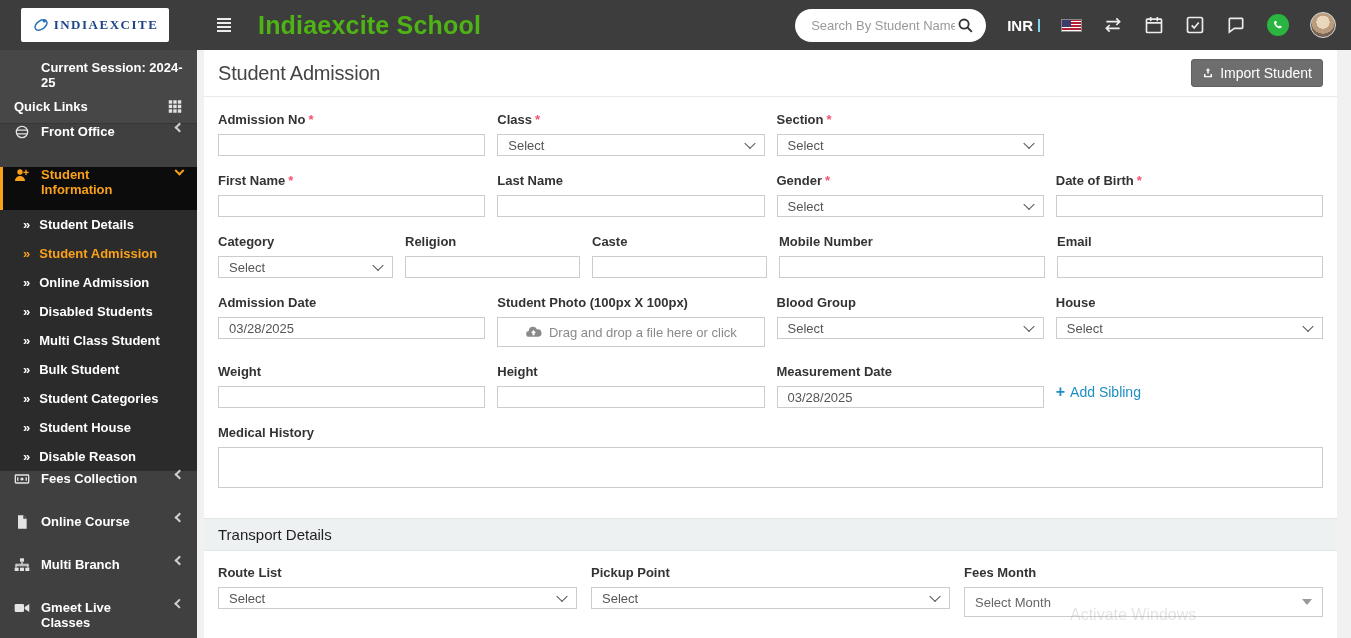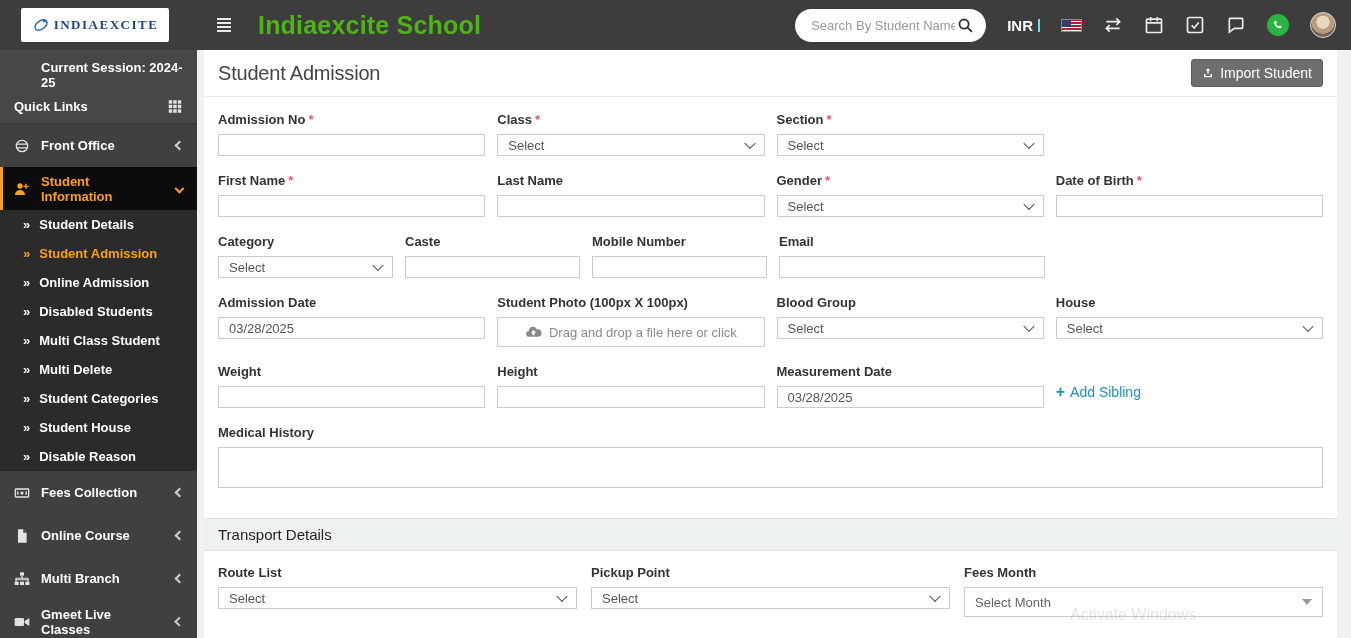--- a/index.html
+++ b/index.html
@@ -31,21 +31,21 @@
 
   
   .layout { display:flex; height:588px; }
 
   
   .sidebar { width:197px; flex:0 0 197px; background:#404040; color:#fff; }
   .session { background:#474747; padding:10px 14px 9px; border-bottom:1px solid #373737; }
   .session-line { font-size:13px; font-weight:bold; margin-bottom:9px;margin-left:27px; }
   .quick { display:flex; justify-content:space-between; font-size:13px; font-weight:bold; }
   .sico { width:16px; height:16px; color:#e3e3e3; flex:0 0 16px; }
-  .nav-item { height:43px; display:flex; align-items:center; gap:11px; padding:0 14px; font-size:13px; font-weight:bold; cursor:pointer; }
+  .nav-item { height:43px; display:flex; gap:11px; padding:0 14px; font-size:13px; font-weight:bold; cursor:pointer; }
   .nav-item .spacer { flex:1; }
   .chev { display:inline-block; width:7px; height:7px; border-right:2px solid #cfcfcf; border-bottom:2px solid #cfcfcf; }
   .chev.left { transform:rotate(135deg); }
   .chev.down { transform:rotate(45deg); }
   .nav-item.active { background:#0c0c0c; border-left:3px solid #f9a11b; padding-left:11px; color:#f9a11b; }
   .nav-item.active .sico { color:#f9a11b; }
   .nav-item.active .chev { border-color:#f9a11b; }
   .submenu { background:#2b2b2b; }
   .sub-item { height:29px; display:flex; align-items:center; gap:9px; padding-left:23px; font-size:13px; font-weight:bold; color:#fff; cursor:pointer; }
   .dchev::before { content:"\00BB"; font-size:13px; line-height:1; }
@@ -207,21 +207,21 @@
       <div class="sub-item">
         <span class="dchev"></span>
         <span>Disabled Students</span>
       </div>
       <div class="sub-item">
         <span class="dchev"></span>
         <span>Multi Class Student</span>
       </div>
       <div class="sub-item">
         <span class="dchev"></span>
-        <span>Multi Delete</span>
+        <span>Bulk Student</span>
       </div>
       <div class="sub-item">
         <span class="dchev"></span>
         <span>Student Categories</span>
       </div>
       <div class="sub-item">
         <span class="dchev"></span>
         <span>Student House</span>
       </div>
       <div class="sub-item">
@@ -326,20 +326,24 @@
             <input class="txt" style="">
           </div>
         </div>
 
         <div class="form-row five">
           <div>
             <label class="flabel"><span>Category</span></label>
             <div class="sel-wrap"><select class="sel"><option>Select</option></select></div>
           </div>
           <div>
+            <label class="flabel"><span>Religion</span></label>
+            <input class="txt" style="">
+          </div>
+          <div>
             <label class="flabel"><span>Caste</span></label>
             <input class="txt" style="">
           </div>
           <div>
             <label class="flabel"><span>Mobile Number</span></label>
             <input class="txt" style="">
           </div>
           <div>
             <label class="flabel"><span>Email</span></label>
             <input class="txt" style="">

